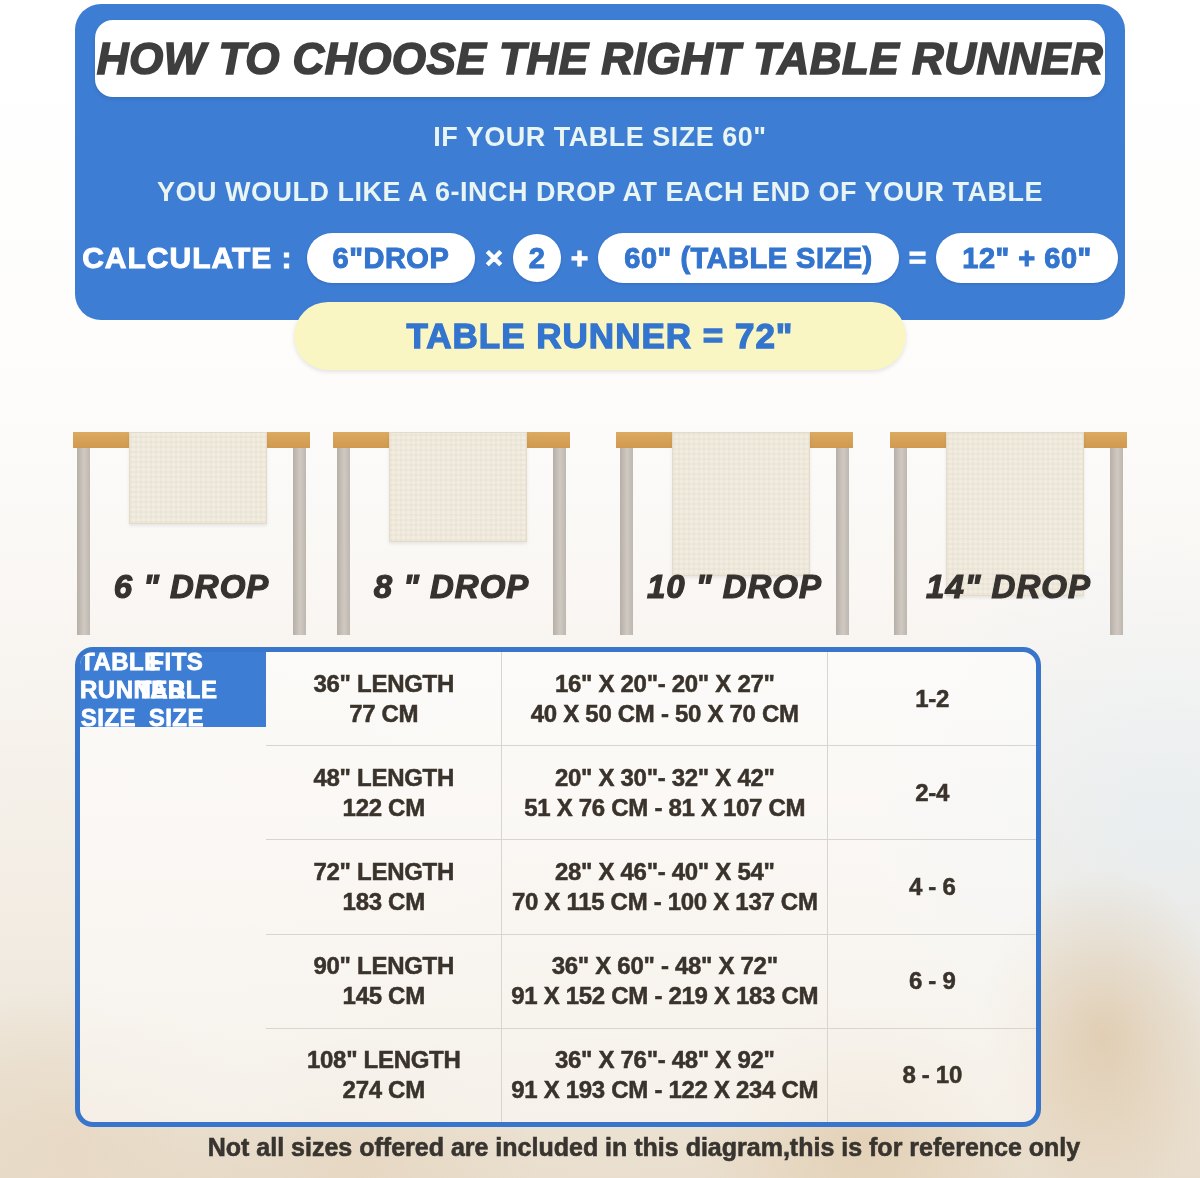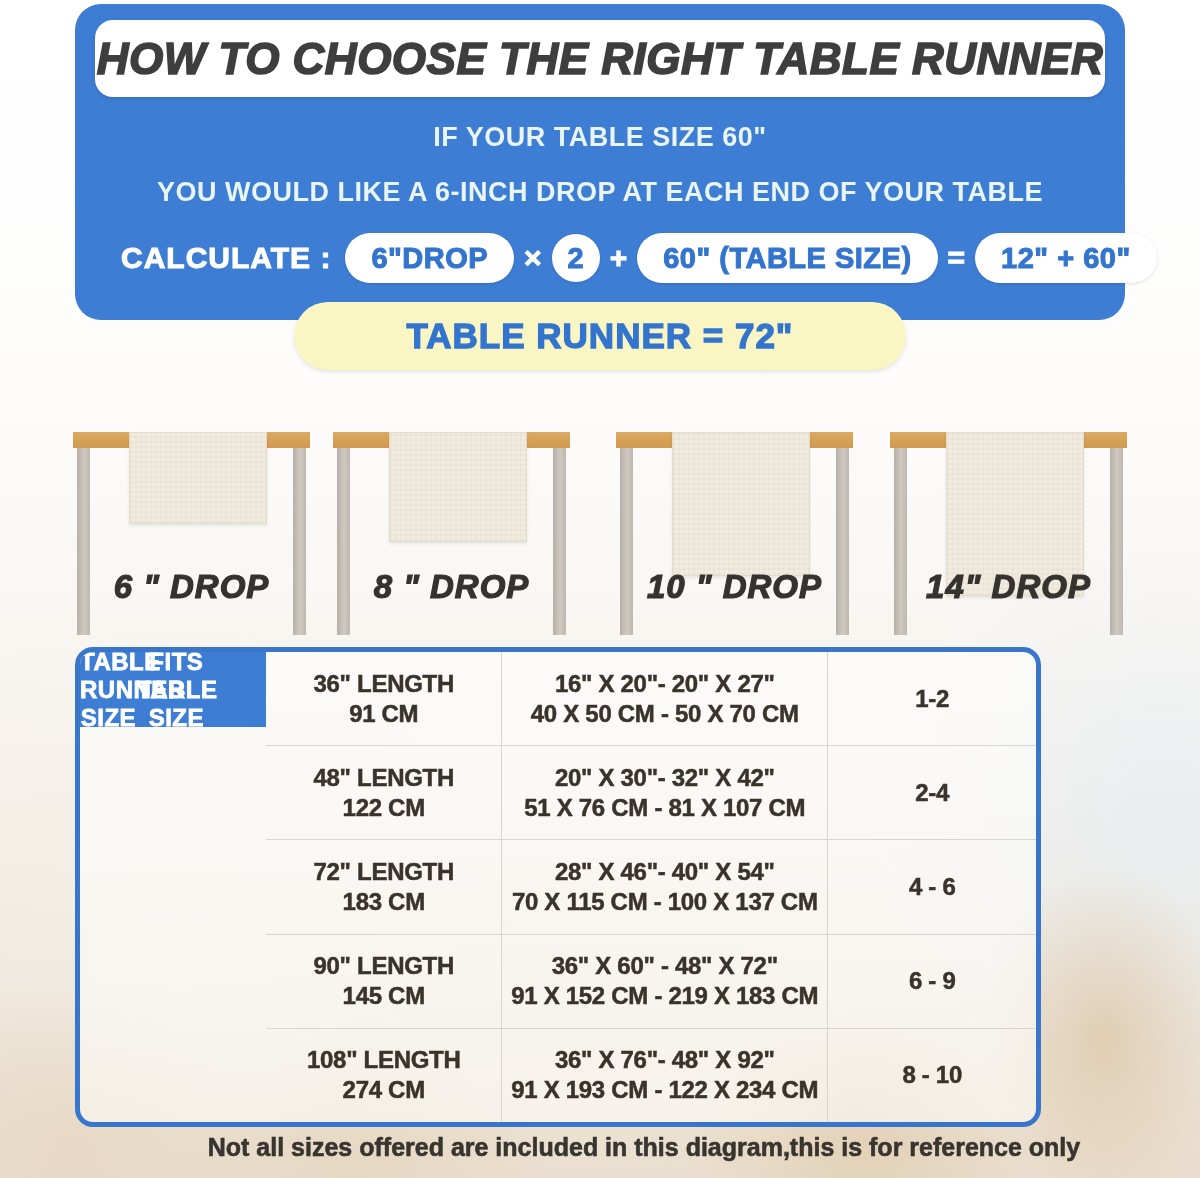--- a/index.html
+++ b/index.html
@@ -40,21 +40,21 @@
   }
   .subtitle1, .subtitle2 {
     position:absolute; left:0; width:100%; text-align:center;
     color:#e9f5f2; font-weight:700; letter-spacing:.5px;
   }
   .subtitle1 { top:118px; font-size:27px; }
   .subtitle2 { top:154px; font-size:27px;margin-top:19px; }
 
   .calc-row {
     position:absolute; left:0; top:228px; width:100%; height:52px;
-    display:flex; align-items:center; gap:10px;margin-left:46px;
+    display:flex; align-items:center; justify-content:center; gap:10px;
   }
   .calc-label {
     color:#ffffff; font-size:30px; font-weight:700; letter-spacing:1px;
     -webkit-text-stroke:1px #ffffff; margin-right:4px;
   }
   .pill {
     background:#ffffff; border-radius:26px; height:50px;
     display:flex; align-items:center; justify-content:center;
     padding:0 26px; box-shadow:0 1px 3px rgba(0,0,0,.12);
   }
@@ -213,21 +213,21 @@
   <div class="size-panel">
     <div class="size-header">
       <div class="hcell col1">TABLE RUNNER SIZE</div>
       <div class="hcell col2">FITS TABLE SIZE</div>
     </div>
     <div class="size-body">
 
       <div class="srow">
         <div class="cell col1">
           <span>36" LENGTH</span>
-          <span>91 CM</span>
+          <span>77 CM</span>
         </div>
         <div class="cell col2">
           <span>16" X 20"- 20" X 27"</span>
           <span>40 X 50 CM - 50 X 70 CM</span>
         </div>
         <div class="cell col3">
           <span>1-2</span>
         </div>
       </div>
 

